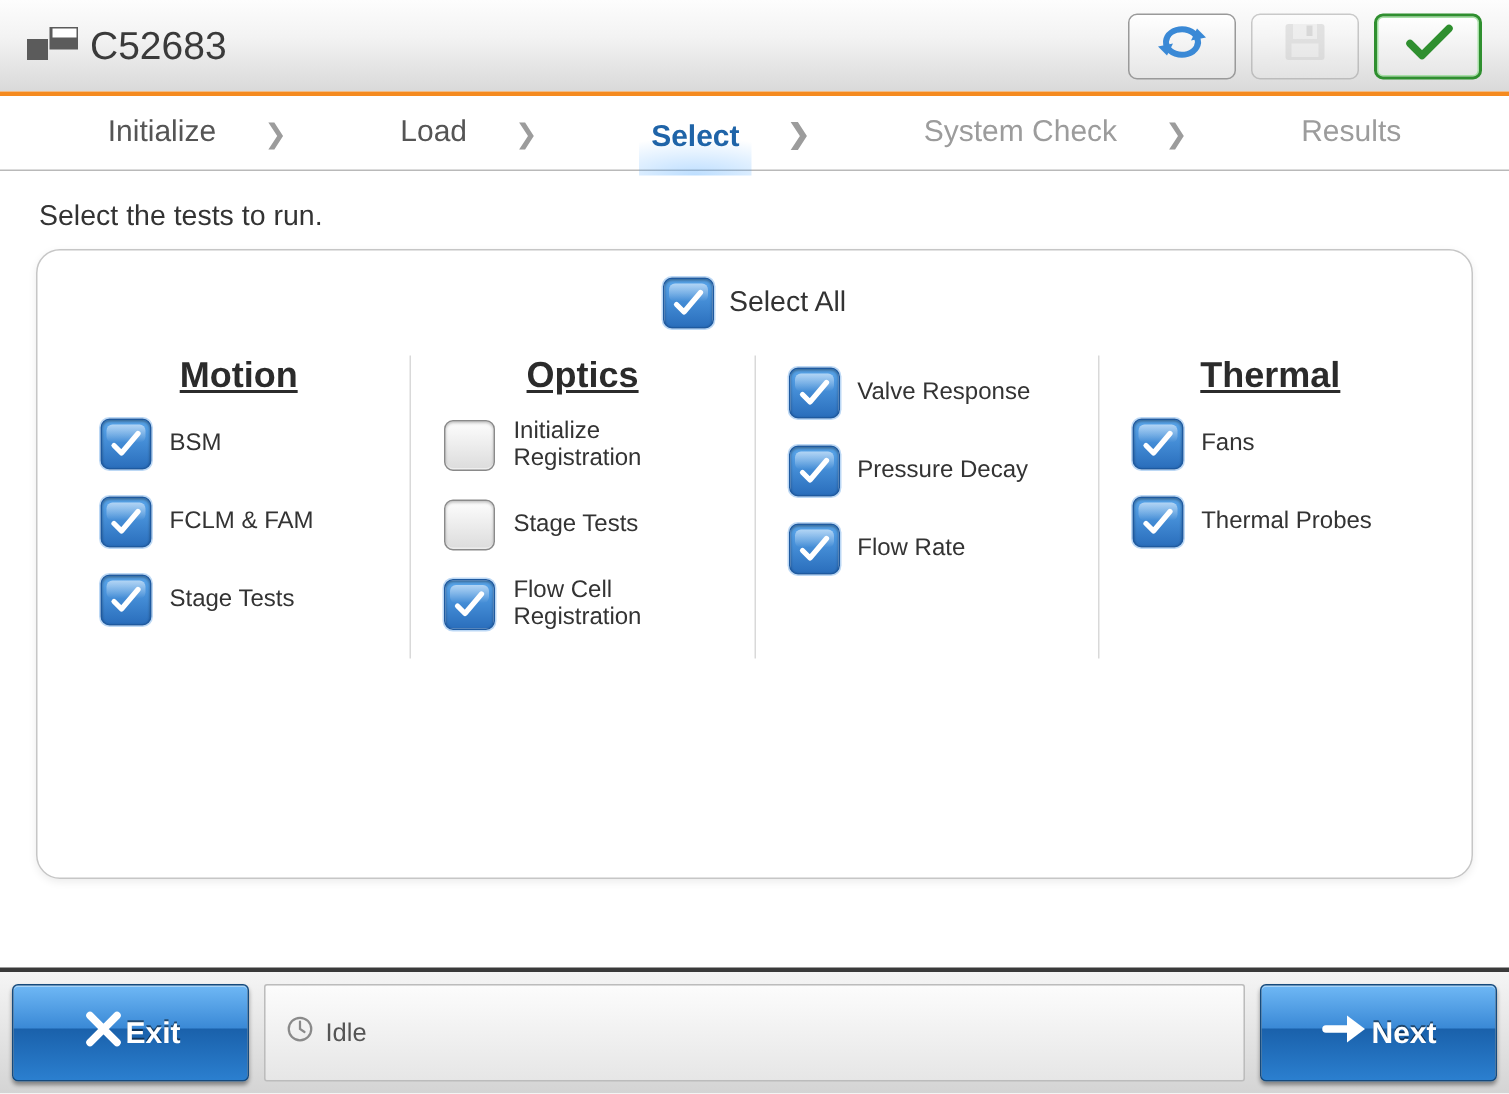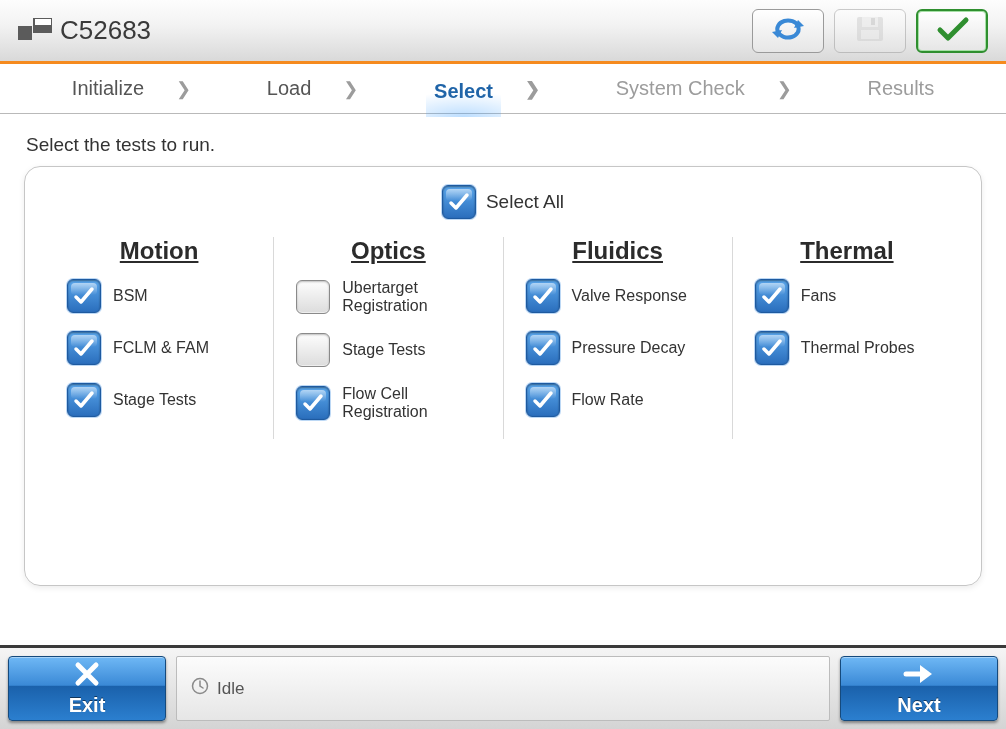--- a/index.html
+++ b/index.html
@@ -87,21 +87,21 @@
   .chk svg { width: 24px; height: 24px; position: relative; z-index: 1;}
 
   
   .footer {
     height: 84px; background: linear-gradient(to bottom, #f5f5f5, #d4d4d4);
     border-top: 3px solid #3a3a3a;
     display: flex; padding: 8px; gap: 10px; align-items: stretch;
   }
   .big-btn {
     width: 158px; border-radius: 4px; border: 1px solid #154a7d;
-    display: flex; flex-direction: column; align-items: center; justify-content: center;
+    display: flex; flex-direction: row; align-items: center; justify-content: center;
     color: #fff; font-size: 20px; font-weight: 600;
     text-shadow: 0 -1px 0 rgba(0,0,0,.5);
     background: linear-gradient(to bottom, #6fb8f5 0%, #3a89d6 45%, #1a61ab 46%, #2b7fcf 100%);
     box-shadow: 0 2px 3px rgba(0,0,0,.4), inset 0 1px 0 rgba(255,255,255,.4);
   }
   .big-btn .bb-label { margin-top: 2px; }
   .status {
     flex: 1; background: linear-gradient(to bottom, #fcfcfc, #e6e6e6);
     border: 1px solid #bcbcbc; border-radius: 2px;
     display: flex; align-items: center; padding: 0 14px; gap: 8px; color: #555; font-size: 17px;
@@ -215,38 +215,37 @@
               </svg>
             </span>
           <span>Stage Tests</span>
         </div>
       </div>
 
       <div class="col">
         <h3>Optics</h3>
         <div class="item">
           <span class="chk"></span>
-          <span>Ubertarget Registration</span>
+          <span>Initialize Registration</span>
         </div>
         <div class="item">
           <span class="chk"></span>
           <span>Stage Tests</span>
         </div>
         <div class="item">
           <span class="chk chk-on">
               <svg viewBox="0 0 24 24">
                 <path d="M4 13 L9 18 L20 5" fill="none" stroke="#fff" stroke-width="3.5" stroke-linecap="round" stroke-linejoin="round"></path>
               </svg>
             </span>
           <span>Flow Cell Registration</span>
         </div>
       </div>
 
       <div class="col">
-        <h3>Fluidics</h3>
         <div class="item">
           <span class="chk chk-on">
               <svg viewBox="0 0 24 24">
                 <path d="M4 13 L9 18 L20 5" fill="none" stroke="#fff" stroke-width="3.5" stroke-linecap="round" stroke-linejoin="round"></path>
               </svg>
             </span>
           <span>Valve Response</span>
         </div>
         <div class="item">
           <span class="chk chk-on">

